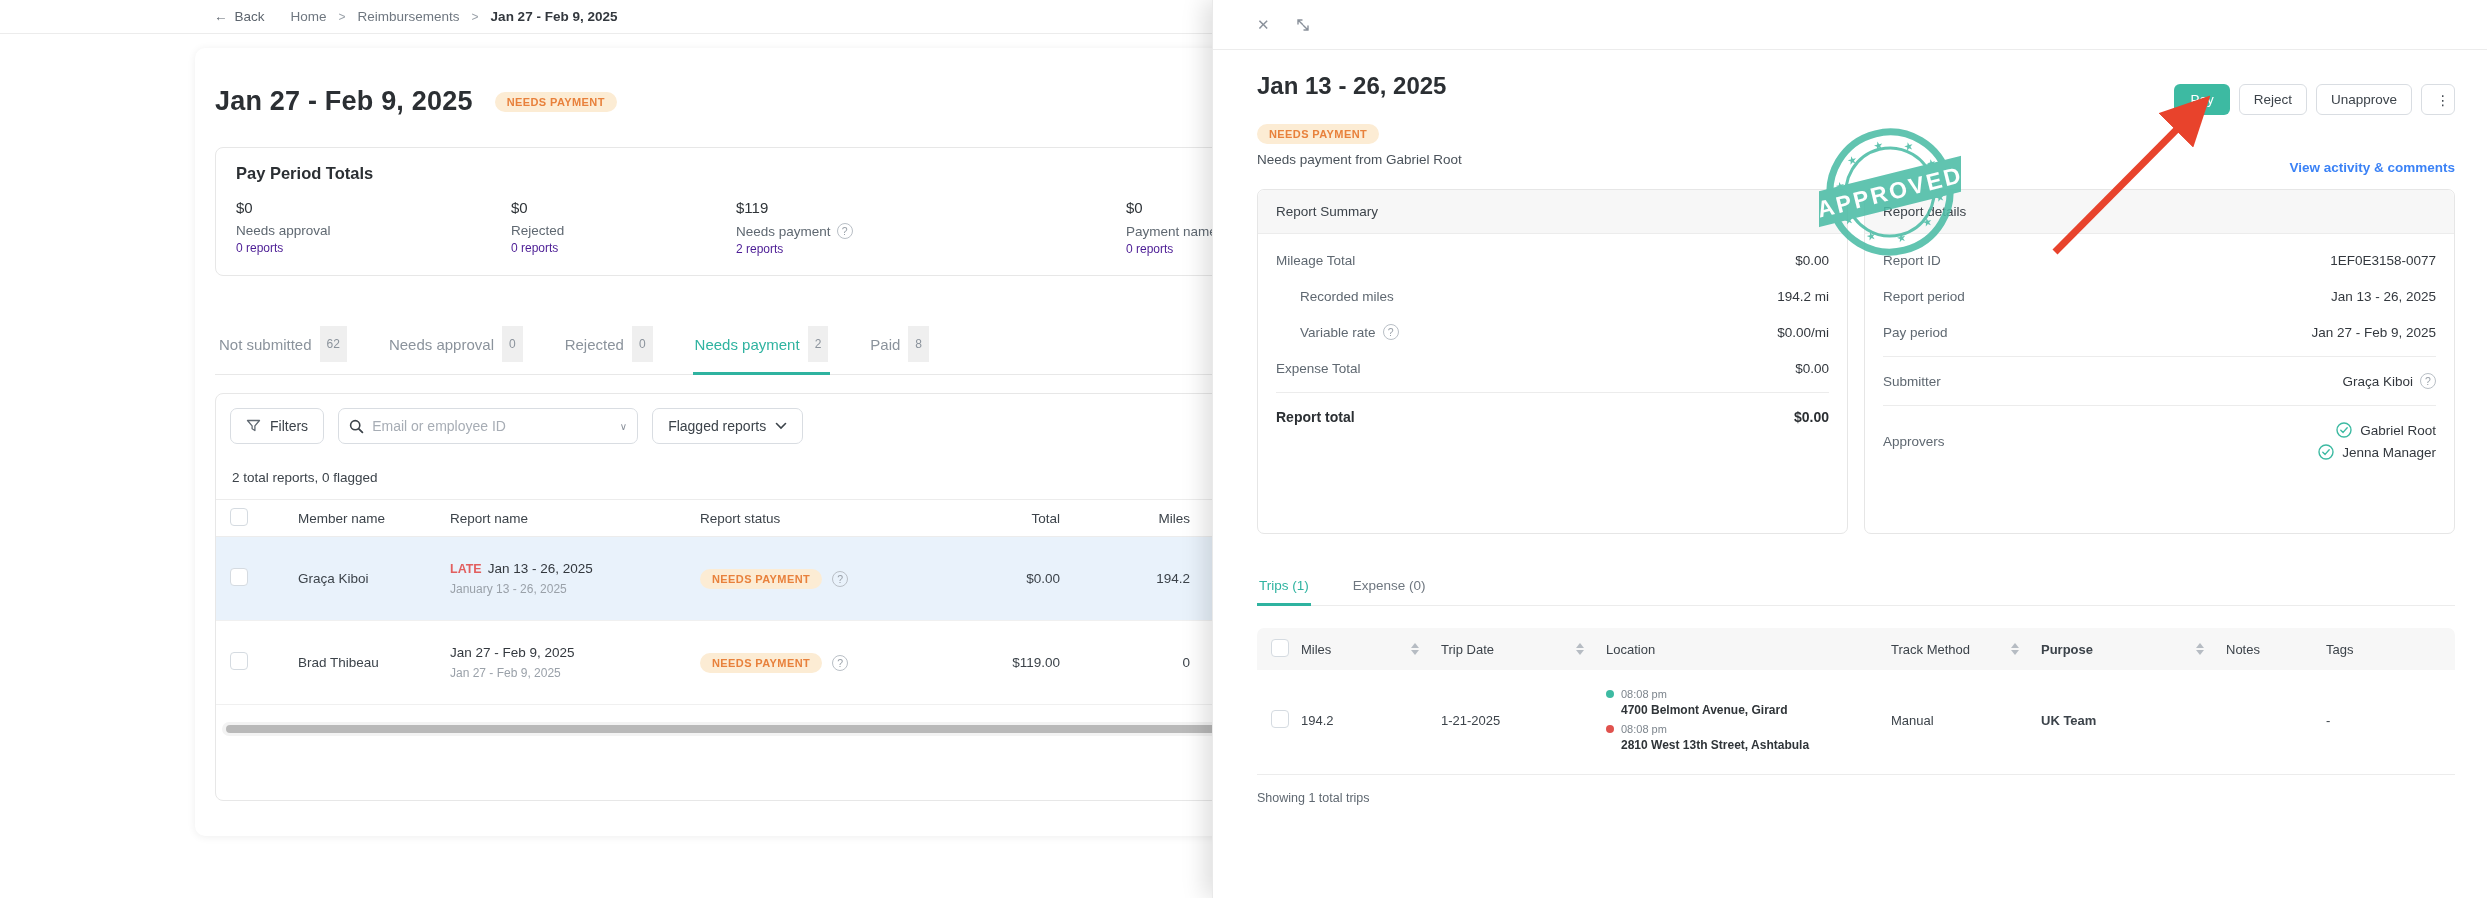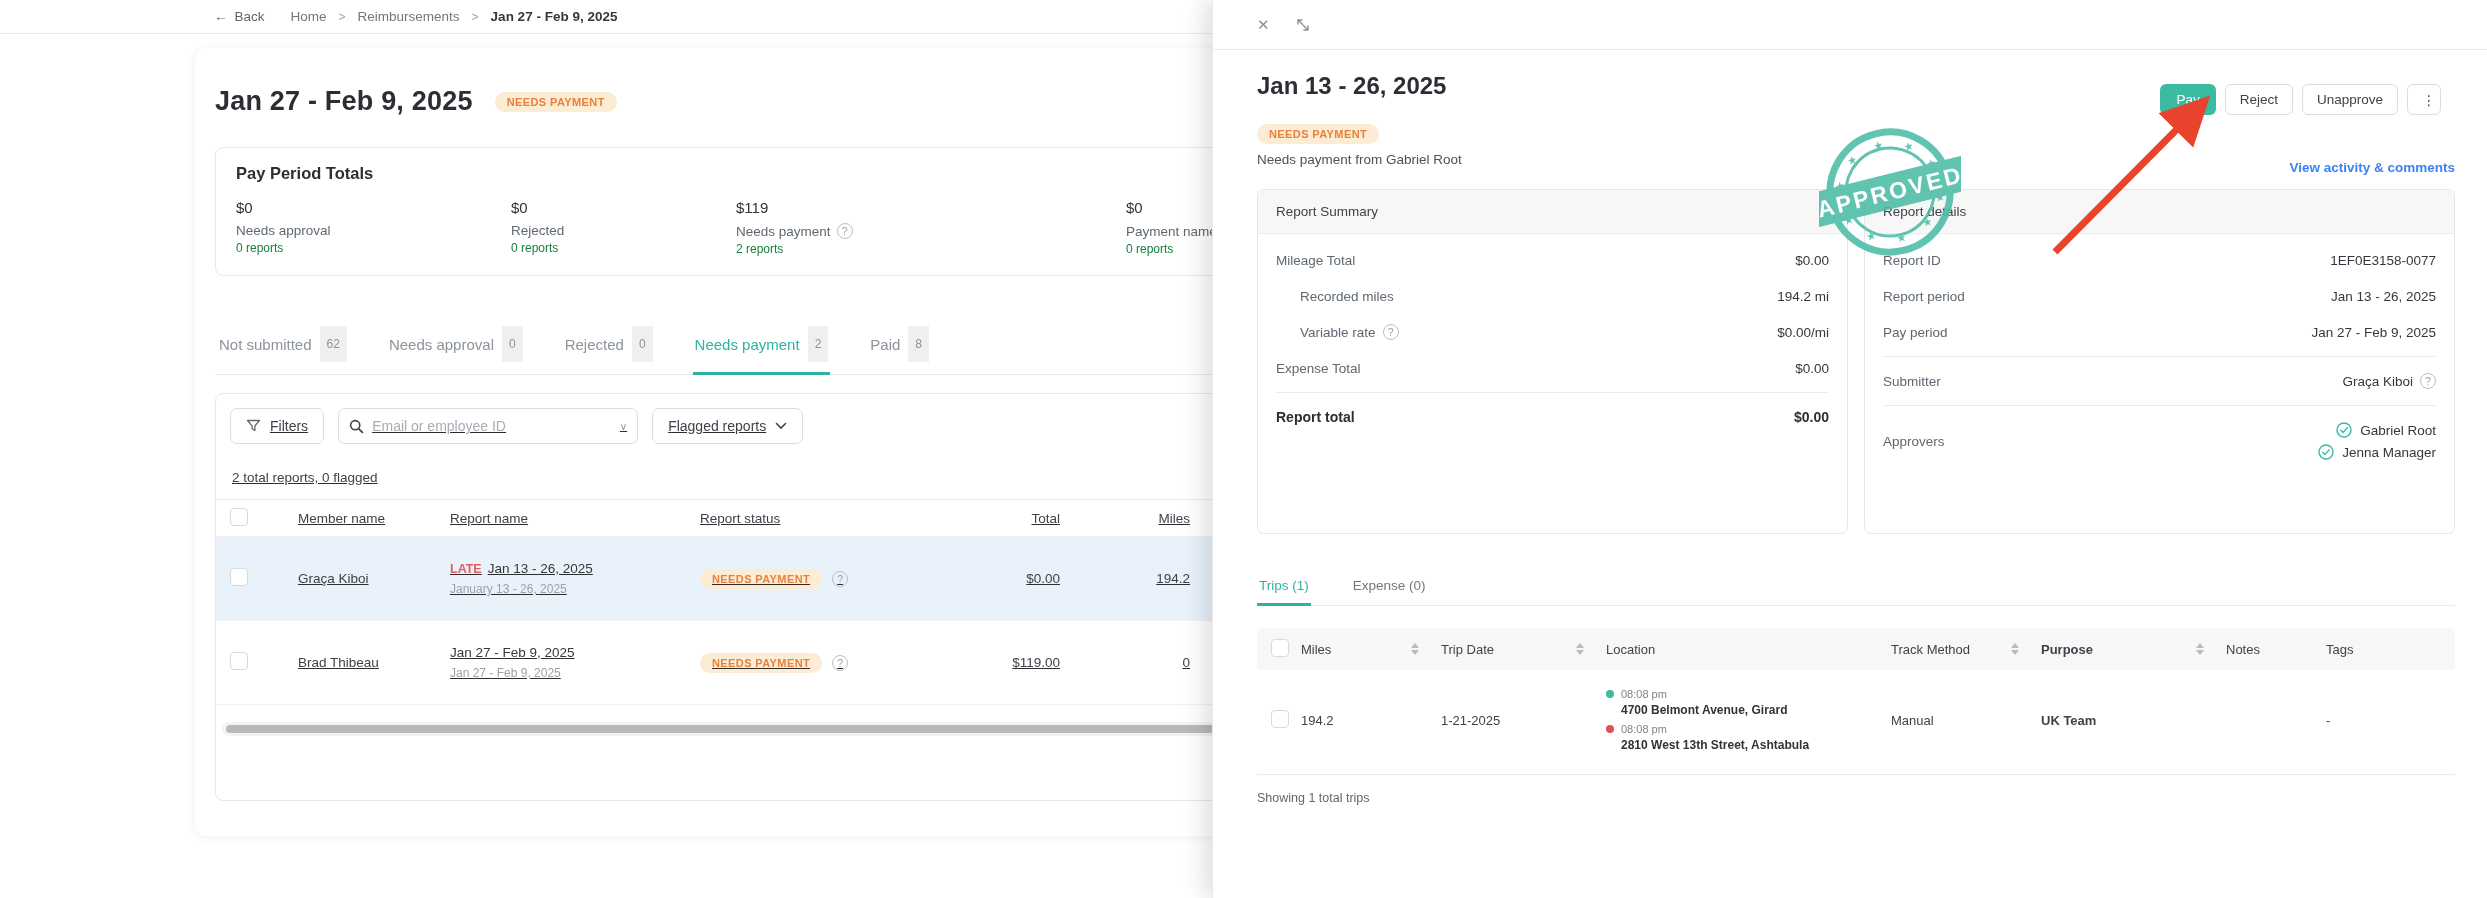--- a/index.html
+++ b/index.html
@@ -18,35 +18,35 @@
   .page-title-row { display:flex; align-items:center; gap:22px; }
   .page-title { font-size:27px; font-weight:bold; color:#2b2f33; letter-spacing:.2px; }
   .badge-orange { background:#fcecd4; color:#e8813c; font-size:11px; font-weight:bold;
     letter-spacing:.4px; padding:4px 12px; border-radius:11px; white-space:nowrap; }
   .totals-card { margin-top:30px; width:1540px; border:1px solid #e7e7e7; border-radius:8px;
     padding:16px 20px 18px 20px; }
   .totals-title { font-size:16.5px; font-weight:bold; color:#2b2f33; }
   .totals-grid { display:grid; grid-template-columns:275px 225px 390px auto; margin-top:16px; }
   .tot-amount { font-size:15px; color:#2f3438; }
   .tot-label { font-size:13.5px; color:#5f6871; margin-top:7px; display:flex; align-items:center; gap:6px; }
-  .tot-link { font-size:12px; color:#15803d; display:inline-block; }
+  .tot-link { font-size:12px; color:#4c1d95; display:inline-block; }
   .help-icon { width:16px; height:16px; border:1px solid #b9bfc6; border-radius:50%;
     color:#9aa1a9; font-size:10.5px; display:inline-flex; align-items:center; justify-content:center; flex:0 0 auto; }
   
   .tabs-row { margin-top:44px; width:1540px; border-bottom:1px solid #e8e8e8;
     display:flex; gap:38px; padding:0 2px; }
   .tab { display:flex; align-items:center; gap:8px; font-size:15px; color:#8b939c;
     padding:6px 2px 12px 2px; position:relative; }
   .tab .chip { background:#efefef; color:#8b939c; font-size:12px; border-radius:0; padding:11px 7px; }
   .tab.active { color:#2fb3a0; }
   .tab.active .chip { background:#efefef; color:#8b939c; }
   .tab.active::after { content:""; position:absolute; left:0; right:0; bottom:-1px; height:3px; background:#2fb3a0; }
   
   .filters-card { margin-top:18px; width:1540px; height:408px; border:1px solid #e7e7e7;
-    border-radius:8px; overflow:hidden; position:relative;text-decoration:underline; }
+    border-radius:8px; overflow:hidden; position:relative; }
   .filter-row { display:flex; gap:14px; padding:14px 14px 0 14px; }
   .btn-outline { border:1px solid #d9dde2; border-radius:7px; background:#fff; height:36px;
     display:inline-flex; align-items:center; gap:9px; padding:0 15px; font-size:14px; color:#3c434a; }
   .search-box { border:1px solid #d9dde2; border-radius:7px; height:36px; width:300px;
     display:flex; align-items:center; padding:0 10px; gap:8px; }
   .search-box input { border:none; outline:none; flex:1; font-size:14px; color:#3c434a;
     font-family:"Liberation Sans", sans-serif; }
   .search-box input::placeholder { color:#a7adb5; }
   .summary-line { font-size:13.5px; color:#3c434a; padding:26px 0 14px 16px; }
   .rtable-head, .rtable-row { display:flex; align-items:center; }
@@ -68,21 +68,21 @@
   .status-cell { display:flex; align-items:center; gap:10px; }
   .hscrollbar { position:absolute; left:6px; right:6px; top:328px; height:14px; background:#f3f3f3; border-radius:7px; }
   .hscrollbar .thumb { position:absolute; left:4px; top:3px; height:8px; width:98%; background:#b9b9b9; border-radius:4px; }
   
   .drawer { position:absolute; left:1212px; top:0; width:1275px; height:898px; background:#fff;
     border-left:1px solid #e9e9e9; box-shadow:-8px 0 22px rgba(0,0,0,.13); }
   .drawer-topbar { height:50px; border-bottom:1px solid #ececec; display:flex; align-items:center; gap:26px; padding-left:44px; }
   .close-icon { font-size:15px; color:#8a919b; }
   .drawer-body { padding:0 32px 0 44px; position:relative; }
   .drawer-title { font-size:24px; font-weight:bold; color:#2b2f33; margin-top:22px; }
-  .action-row { position:absolute; right:46px; top:12px; display:flex; gap:9px; }
+  .action-row { position:absolute; right:32px; top:12px; display:flex; gap:9px; }
   .btn-pay { background:#3dbaa2; color:#fff; border:none; border-radius:6px; height:31px; padding:0 16px; font-size:13.5px; }
   .btn-sec { background:#fff; color:#3c434a; border:1px solid #d9dde2; border-radius:6px; height:31px; padding:0 14px; font-size:13.5px; }
   .btn-kebab { width:34px; }
   .status-block { margin-top:24px; }
   .status-text { font-size:13.5px; color:#4a525a; margin-top:10px; }
   .activity-link { position:absolute; right:32px; top:88px; color:#3b82f6; font-size:13.5px; font-weight:bold; }
   .cards-row { display:flex; gap:16px; margin-top:22px; }
   .card { flex:1; border:1px solid #e6e6e6; border-radius:7px; height:345px; background:#fff; }
   .card-head { background:#f7f7f7; border-bottom:1px solid #ececec; border-radius:7px 7px 0 0;
     padding:14px 18px; font-size:13.5px; color:#3c434a; }

